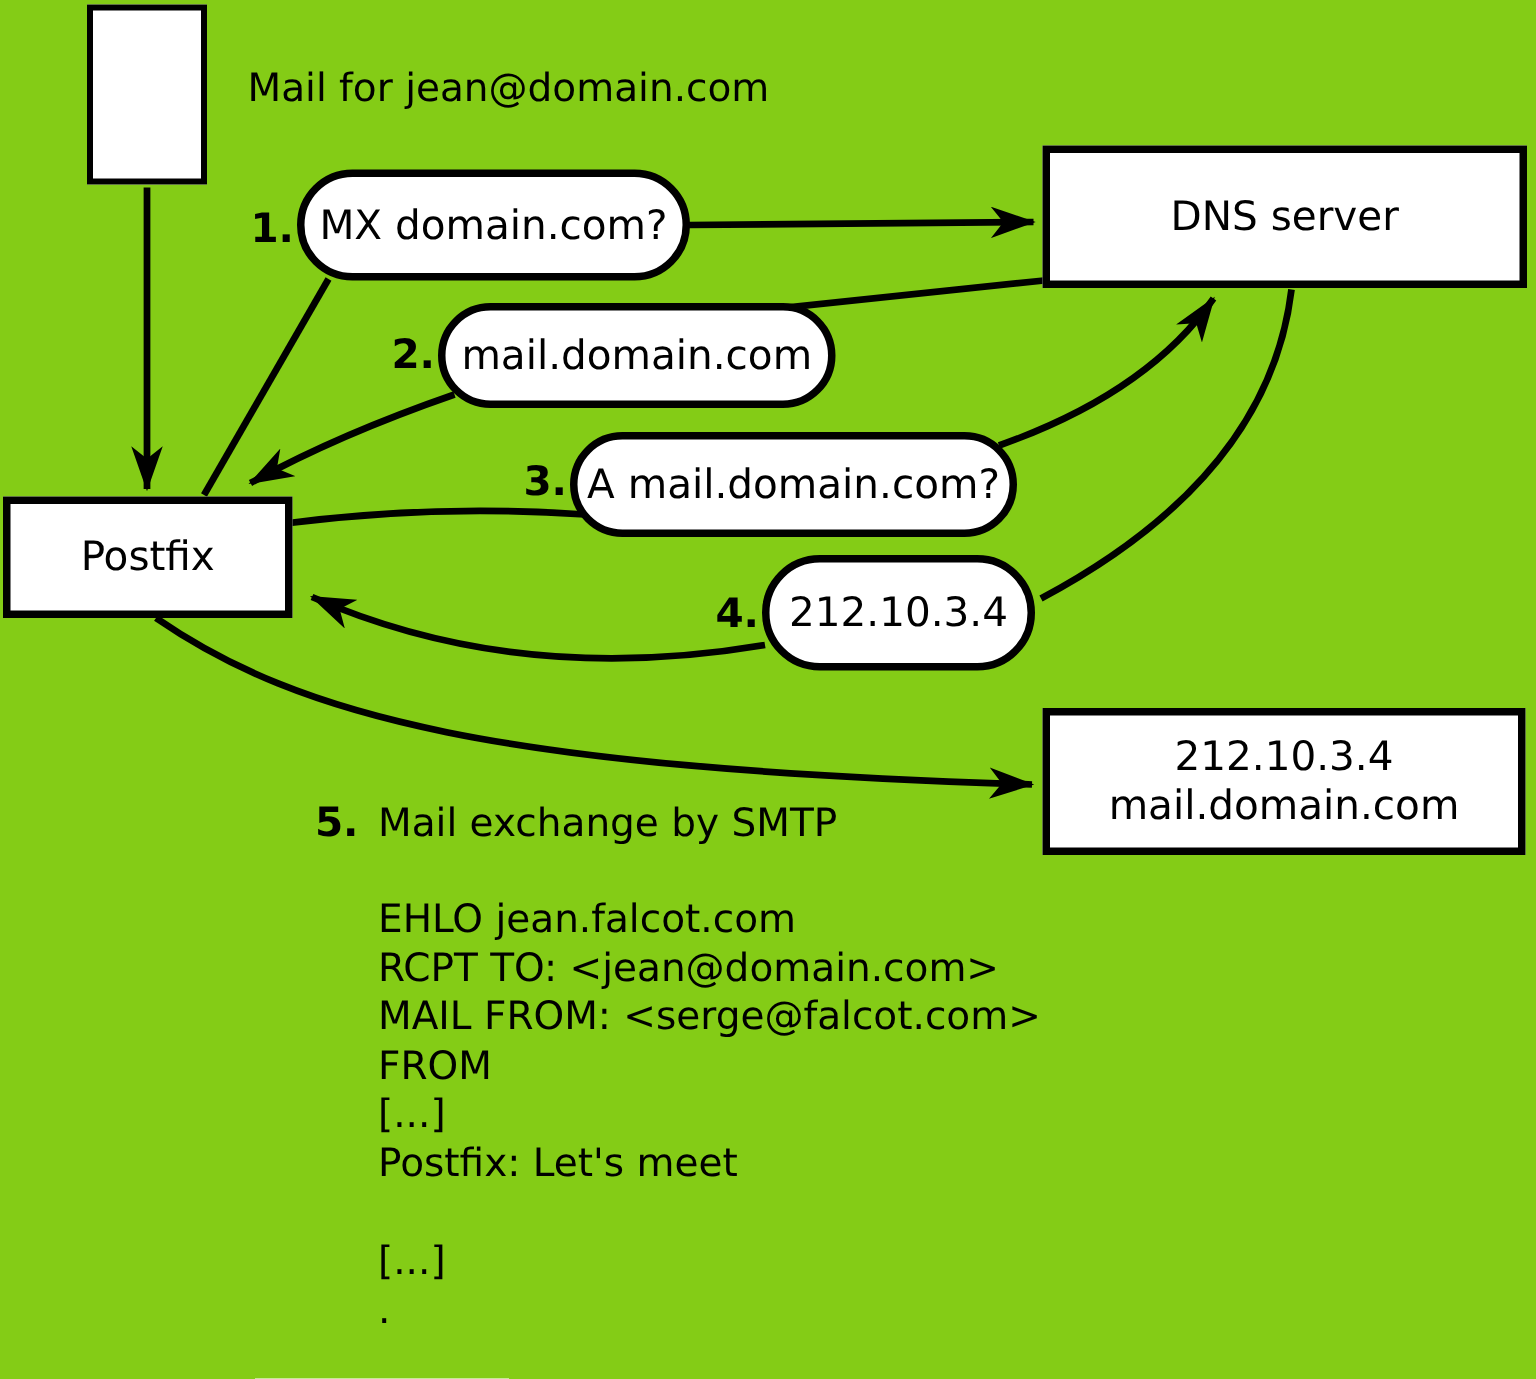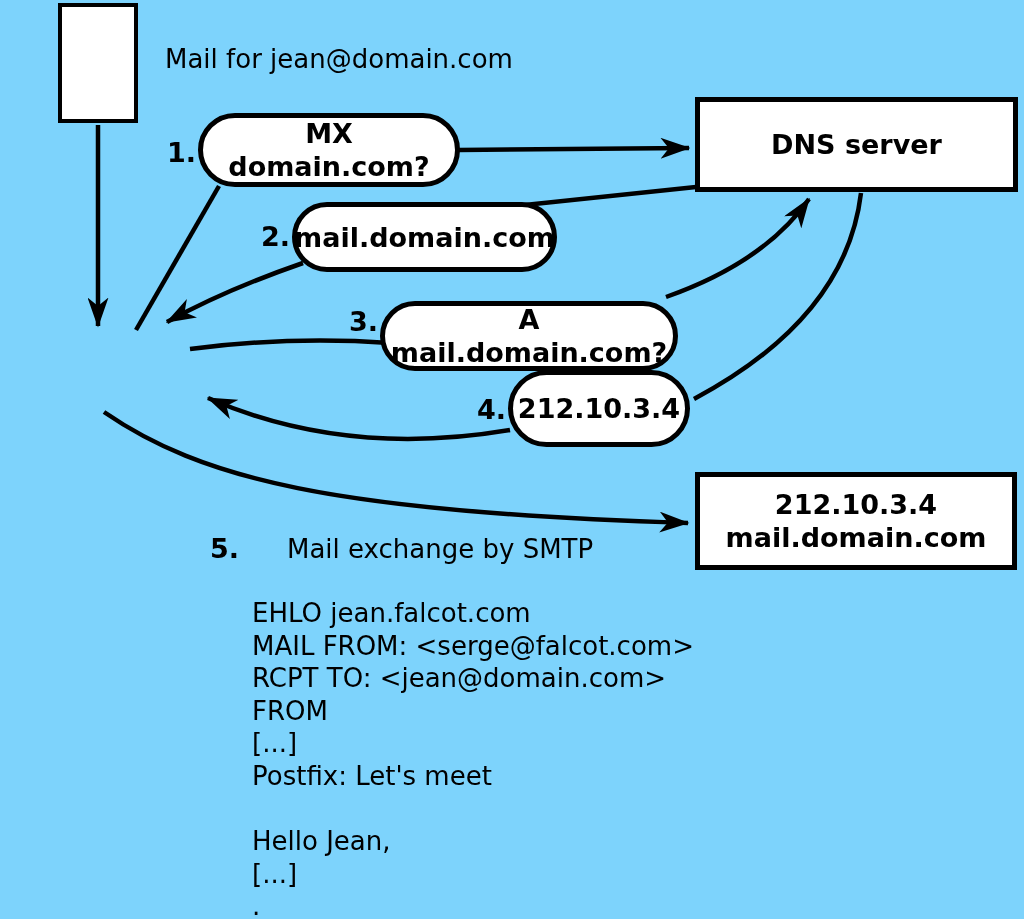--- a/index.html
+++ b/index.html
@@ -1,31 +1,30 @@
 <!DOCTYPE html>
 <html><head>
 <meta charset="utf-8">
 <style>
   html,body{margin:0;padding:0;background:#fff;}
   .canvas{
     position:relative;
     width:1024px;height:919px;
-    background:#7dd3fc;
+    background:#84cc16;
     font-family:"DejaVu Sans","Liberation Sans",sans-serif;
     color:#000;
     overflow:hidden;
   }
   .wires{position:absolute;left:0;top:0;z-index:1;}
   .node{
     position:absolute;z-index:2;
     background:#fff;border:5px solid #000;
     display:flex;align-items:center;justify-content:center;
     font-size:27px;line-height:33px;text-align:center;
     box-sizing:border-box;
-    font-weight:bold;
   }
   .rect{border-radius:0;text-align:center;}
   .pill{border-radius:40px;}
   .letter{
     position:absolute;z-index:2;
     background:#fff;border:4px solid #000;box-sizing:border-box;
   }
   .plain-label{
     position:absolute;z-index:2;
     font-size:26px;line-height:33px;white-space:nowrap;
@@ -78,44 +77,46 @@
   <div class="num-label" style="left:242px;top:220px;width:48px;">2.</div>
   <div class="num-label" style="left:330px;top:305px;width:48px;">3.</div>
   <div class="num-label" style="left:458px;top:393px;width:48px;">4.</div>
 
   <div class="node pill" style="left:198px;top:113px;width:262px;height:74px;">
     <span>MX domain.com?</span>
   </div>
   <div class="node pill" style="left:292px;top:202px;width:265px;height:70px;">
     <span>mail.domain.com</span>
   </div>
-  <div class="node pill" style="left:380px;top:288px;width:298px;height:70px;margin-top:13px;">
+  <div class="node pill" style="left:380px;top:288px;width:298px;height:70px;">
     <span>A mail.domain.com?</span>
   </div>
   <div class="node pill" style="left:508px;top:370px;width:182px;height:77px;">
     <span>212.10.3.4</span>
   </div>
 
+  <div class="node rect" style="left:2px;top:331px;width:193px;height:81px;">
+    <span>Postfix</span>
+  </div>
   <div class="node rect" style="left:695px;top:97px;width:323px;height:95px;">
     <span>DNS server</span>
   </div>
   <div class="node rect" style="left:695px;top:472px;width:322px;height:98px;flex-direction:column;">
     <span>212.10.3.4</span>
     <span>mail.domain.com</span>
   </div>
 
   <div class="num-label" style="left:195px;top:532px;width:44px;">5.</div>
-  <div class="step5-label" style="left:252px;top:532px;margin-left:35px;">Mail exchange by SMTP</div>
+  <div class="step5-label" style="left:252px;top:532px;">Mail exchange by SMTP</div>
 
   <div class="smtp">
     <div class="smtp-line">EHLO jean.falcot.com</div>
+    <div class="smtp-line">RCPT TO: &lt;jean@domain.com&gt;</div>
     <div class="smtp-line">MAIL FROM: &lt;serge@falcot.com&gt;</div>
-    <div class="smtp-line">RCPT TO: &lt;jean@domain.com&gt;</div>
     <div class="smtp-line">FROM</div>
     <div class="smtp-line">[...]</div>
     <div class="smtp-line">Postfix: Let's meet</div>
     <div class="smtp-line"></div>
-    <div class="smtp-line">Hello Jean,</div>
     <div class="smtp-line">[...]</div>
     <div class="smtp-line">.</div>
   </div>
 
 </div>
 
 </body></html>

